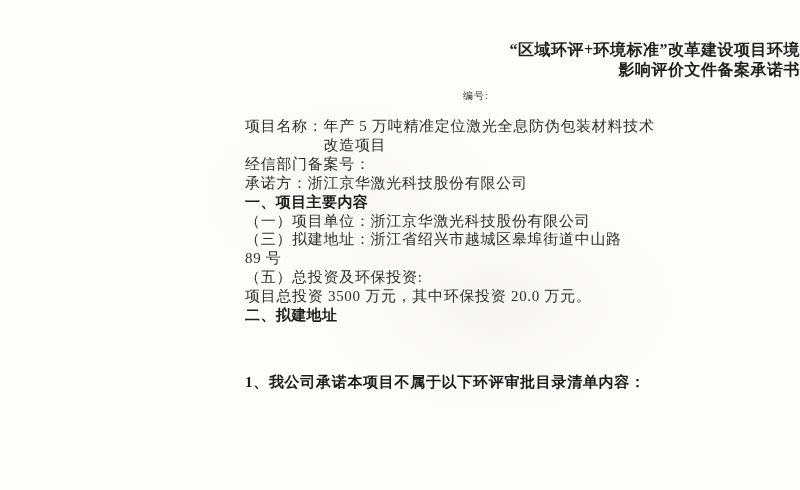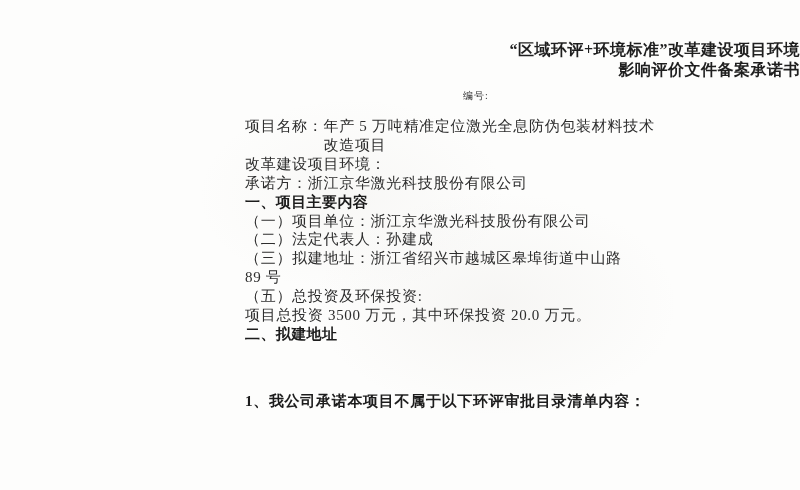--- a/index.html
+++ b/index.html
@@ -78,33 +78,32 @@
 
   <div class="content">
 
     <div class="field-row">
       <span class="field-label">项目名称：</span>
       <span class="field-value">年产 5 万吨精准定位激光全息防伪包装材料技术
 改造项目</span>
     </div>
 
     <div class="field-row">
-      <span class="field-label">改革建设项目环境：</span>
+      <span class="field-label">经信部门备案号：</span>
     </div>
 
     <div class="field-row">
       <span class="field-label">承诺方：</span>
       <span class="field-value">浙江京华激光科技股份有限公司</span>
     </div>
 
     <div class="sec-heading">一、项目主要内容</div>
 
     <div class="para">（一）项目单位：浙江京华激光科技股份有限公司</div>
 
-    <div class="para">（二）法定代表人：孙建成</div>
 
     <div class="para">（三）拟建地址：浙江省绍兴市越城区皋埠街道中山路
 89 号</div>
 
 
     <div class="para">（五）总投资及环保投资:</div>
 
     <div class="para">项目总投资 3500 万元，其中环保投资 20.0 万元。</div>
 
     <div class="sec-heading">二、拟建地址</div>

